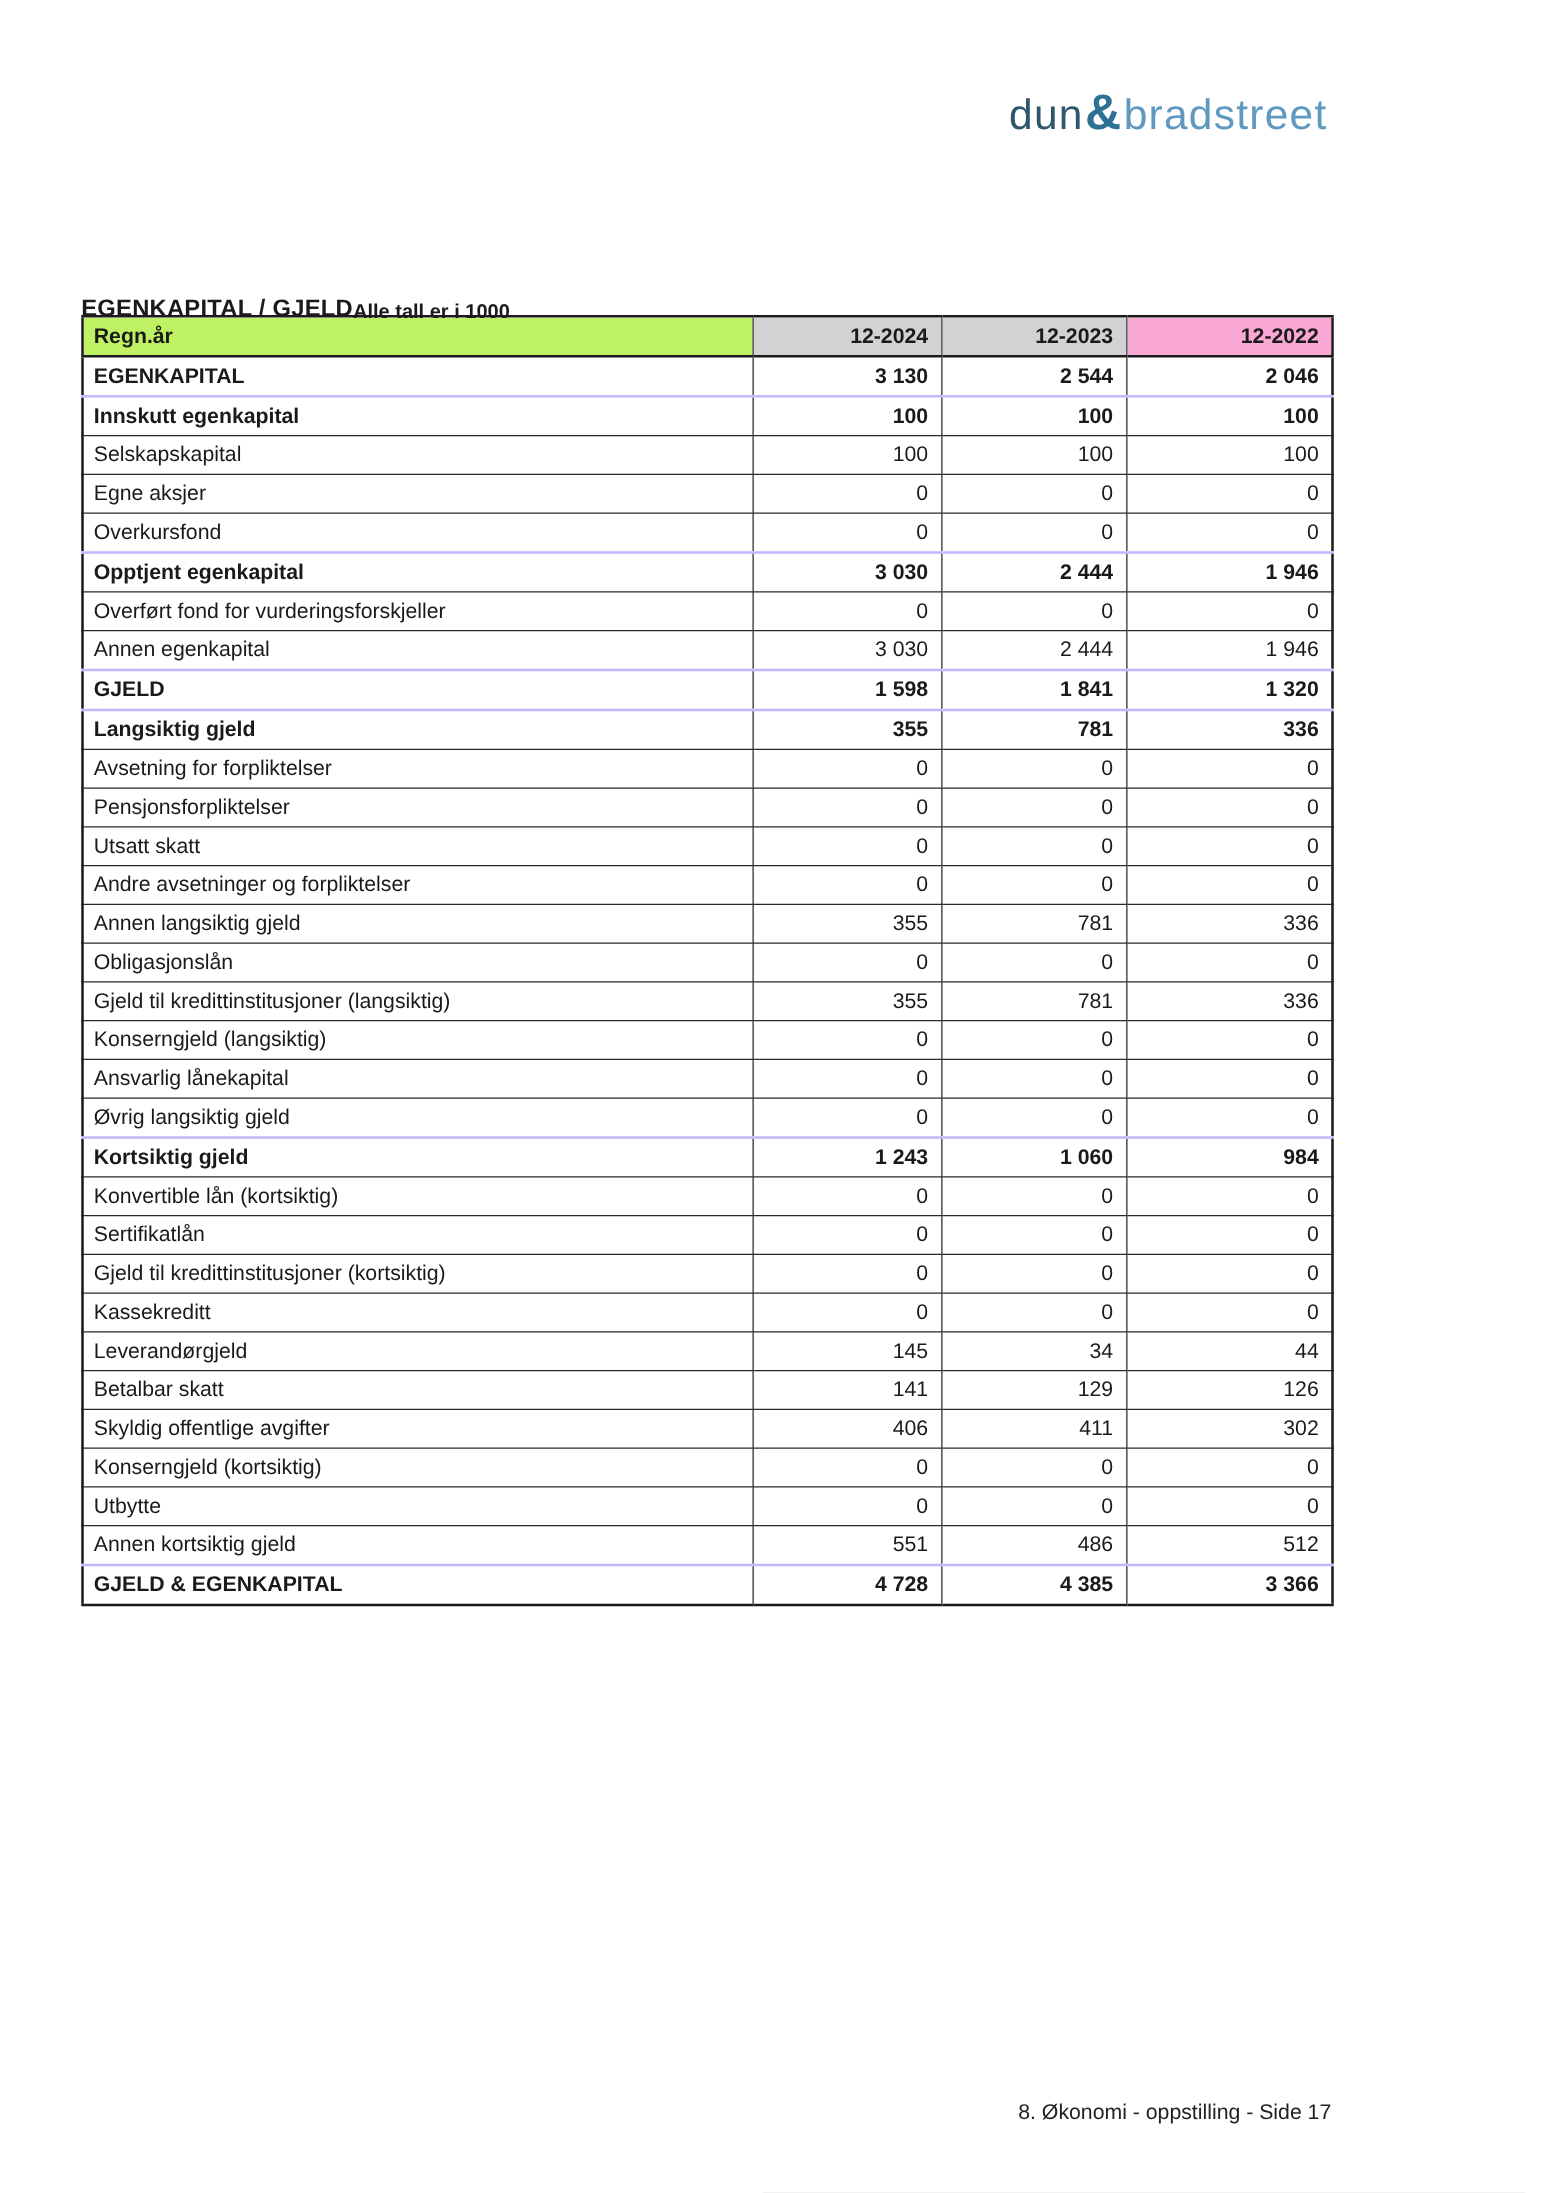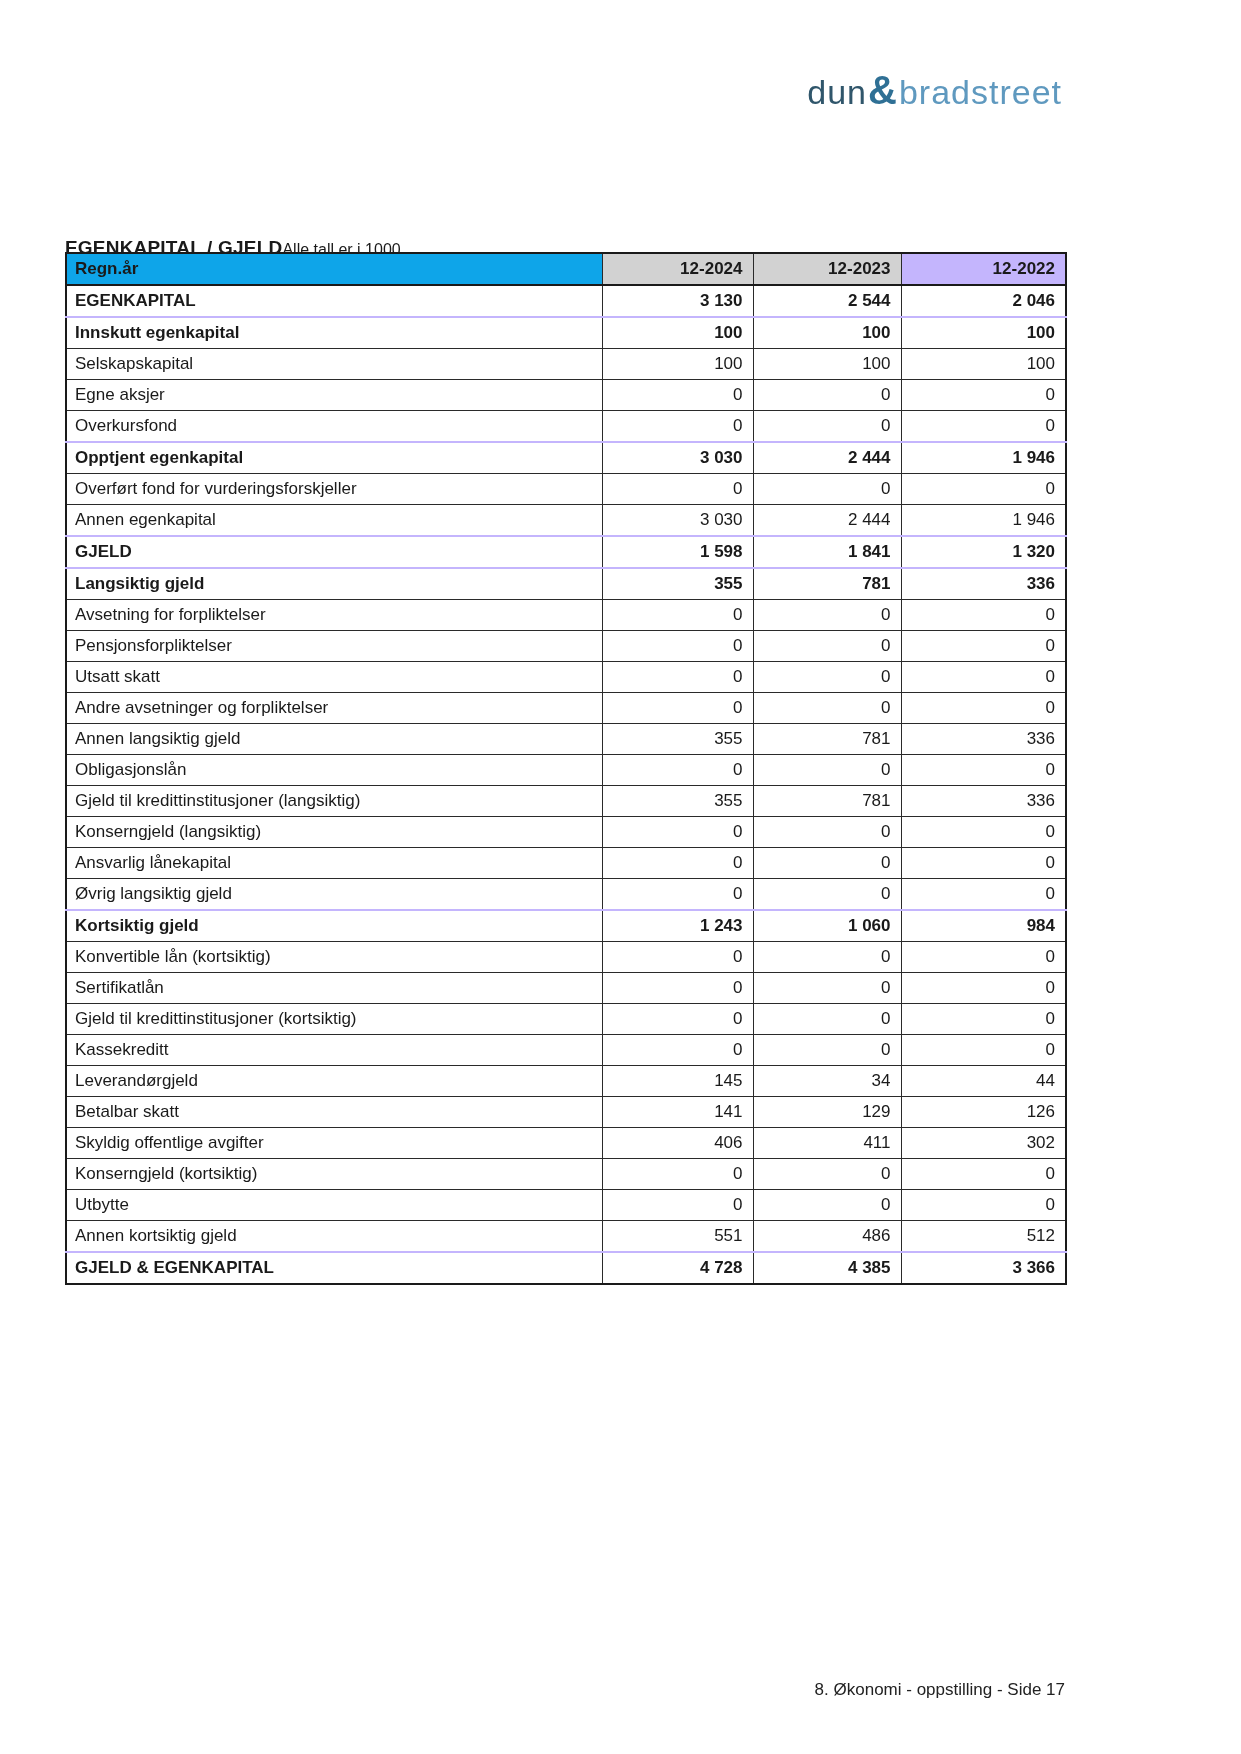--- a/index.html
+++ b/index.html
@@ -43,21 +43,21 @@
     justify-content: flex-start;
     align-items: flex-end;
   }
   .doc-title {
     font-size: 19px;
     font-weight: bold;
     letter-spacing: 0.2px;
   }
   .units-note {
     font-size: 16px;
-    font-weight: normal;
+    font-weight: bold;
     margin-top: 21px;
   }
 
   
   .fin-table-wrap {
     position: absolute;
     top: 252px;
     left: 65px;
     width: 1000px;
   }
@@ -117,24 +117,24 @@
   <div class="fin-table-wrap">
     <table class="fin">
       <colgroup>
         <col style="width:536px">
         <col style="width:151px">
         <col style="width:148px">
         <col style="width:165px">
       </colgroup>
       <thead>
         <tr>
-          <th style="background: #0ea5e9;">Regn.år</th>
+          <th style="background: #bef264;">Regn.år</th>
           <th class="num" style="background: rgb(210, 210, 210);">12-2024</th>
           <th class="num" style="background: rgb(210, 210, 210);">12-2023</th>
-          <th class="num" style="background: #c4b5fd;">12-2022</th>
+          <th class="num" style="background: #f9a8d4;">12-2022</th>
         </tr>
       </thead>
       <tbody>
           <tr class="bold">
             <td>EGENKAPITAL</td>
             <td class="num">3 130</td>
             <td class="num">2 544</td>
             <td class="num">2 046</td>
           </tr>
           <tr class="bold">

